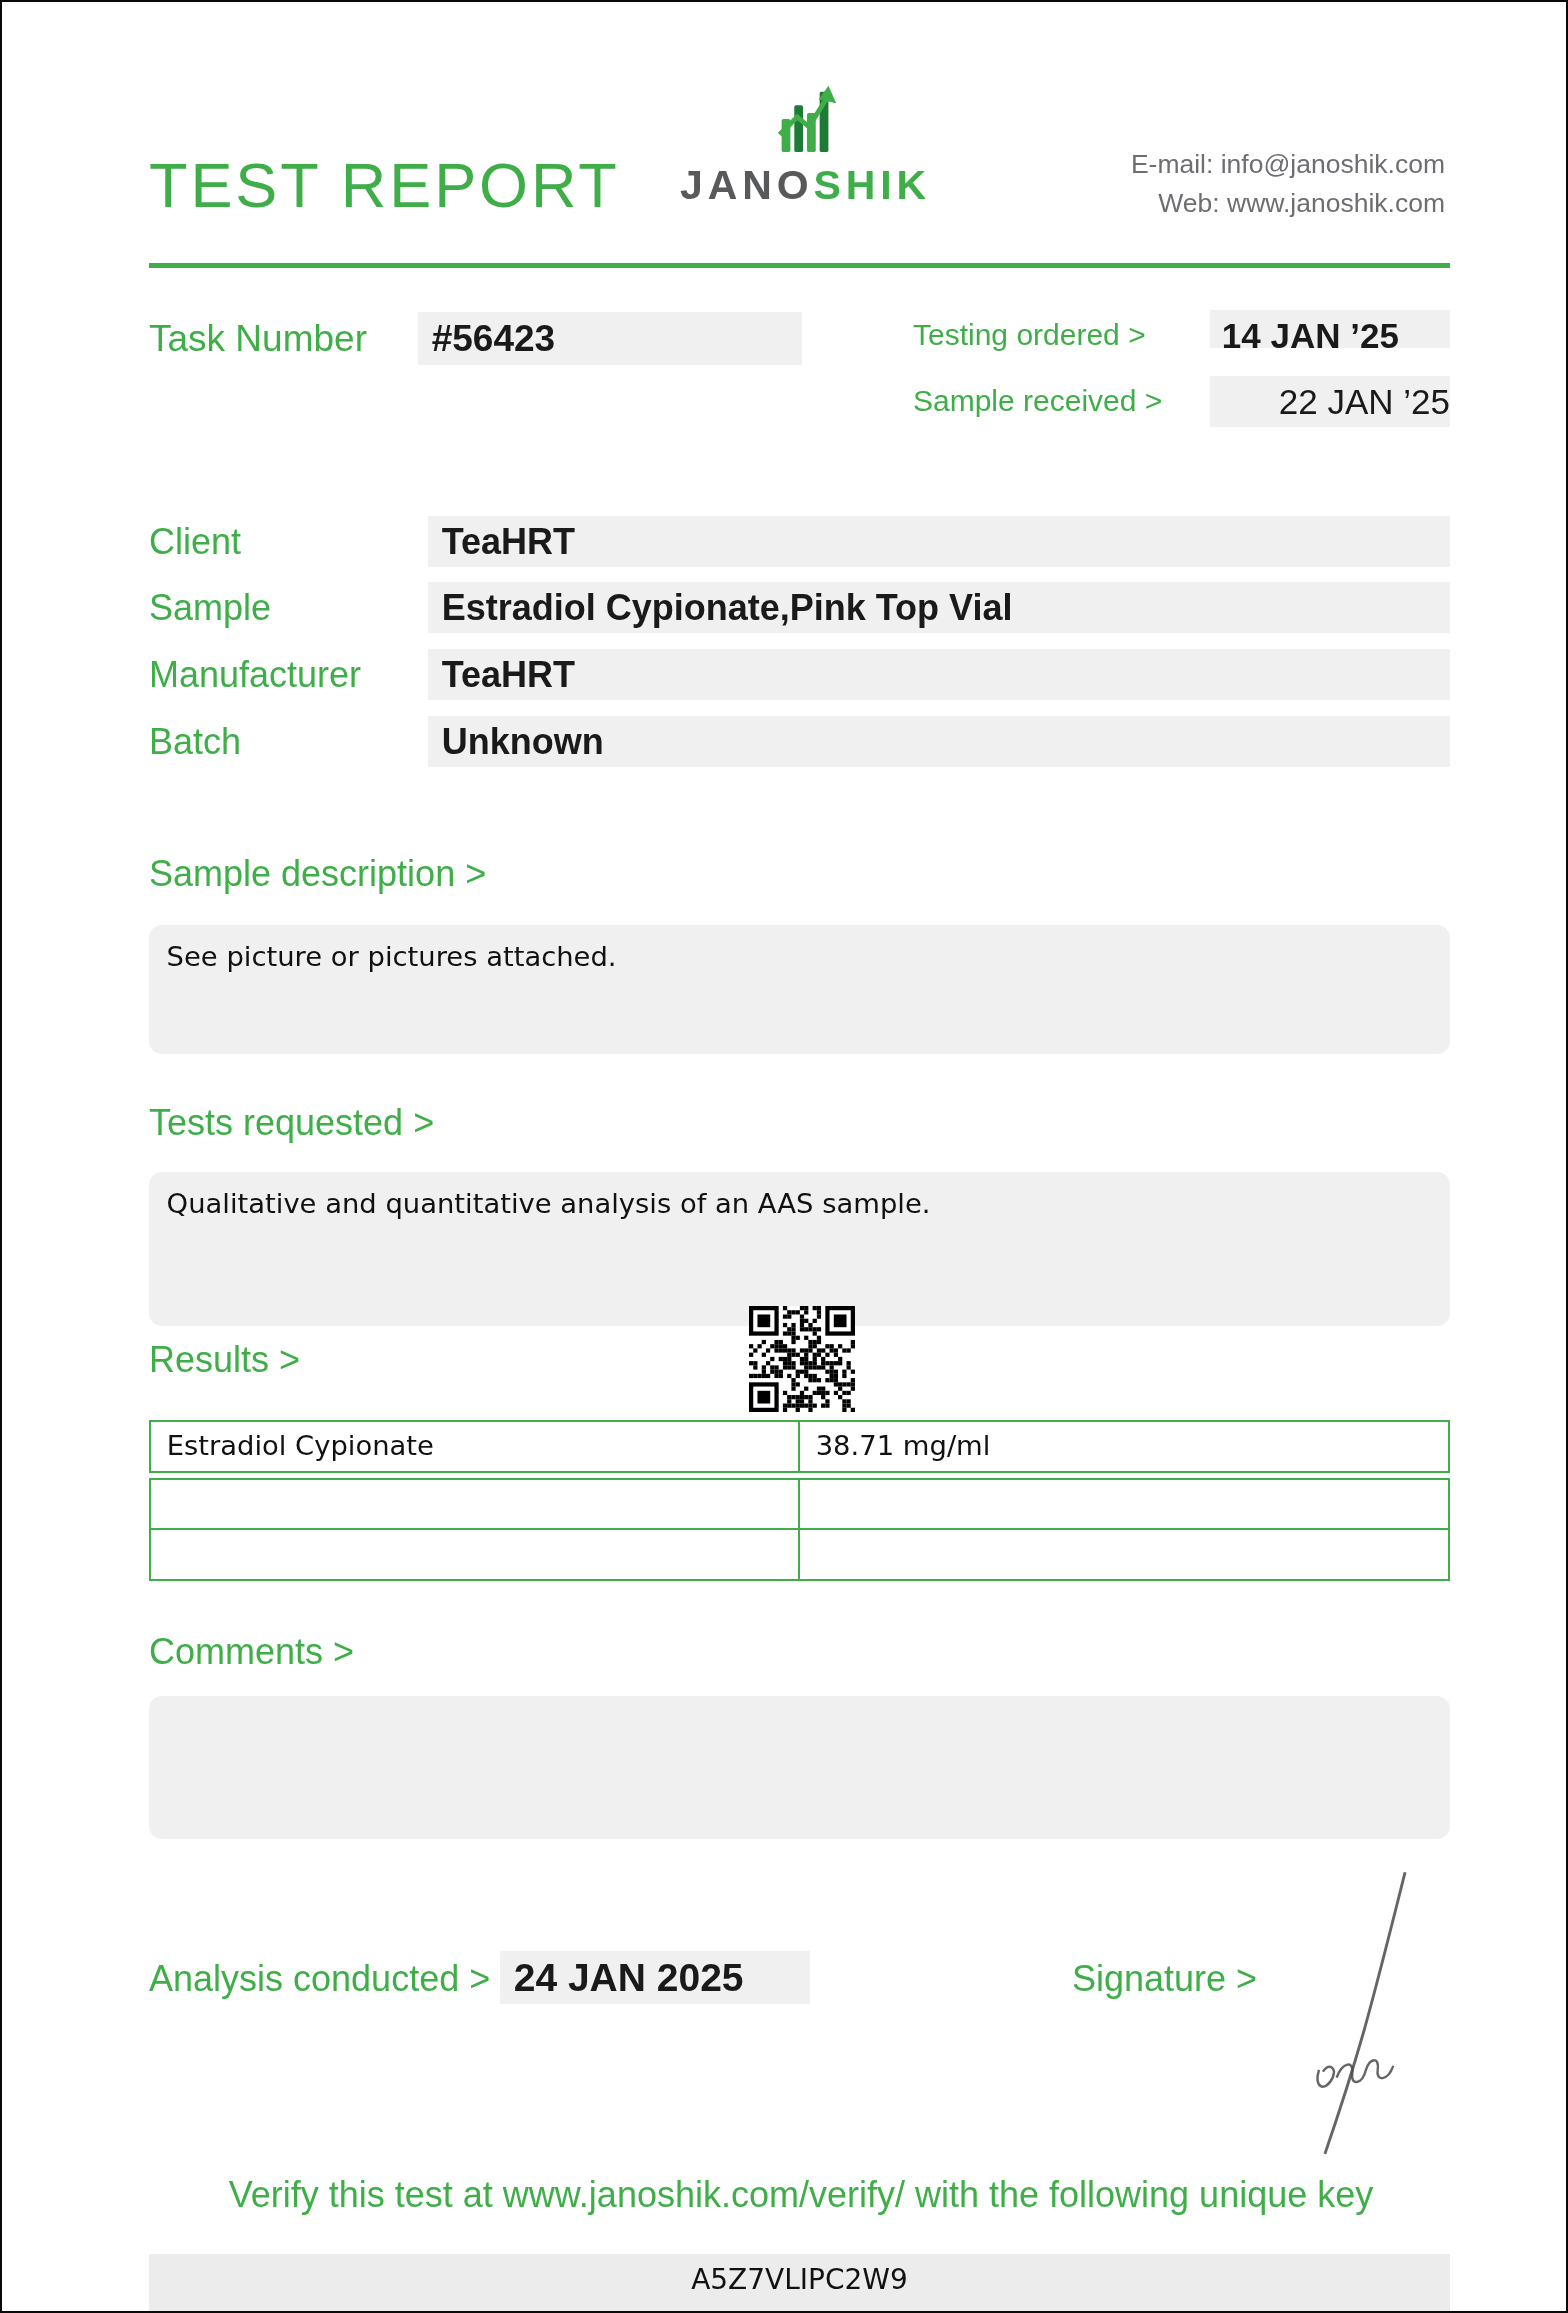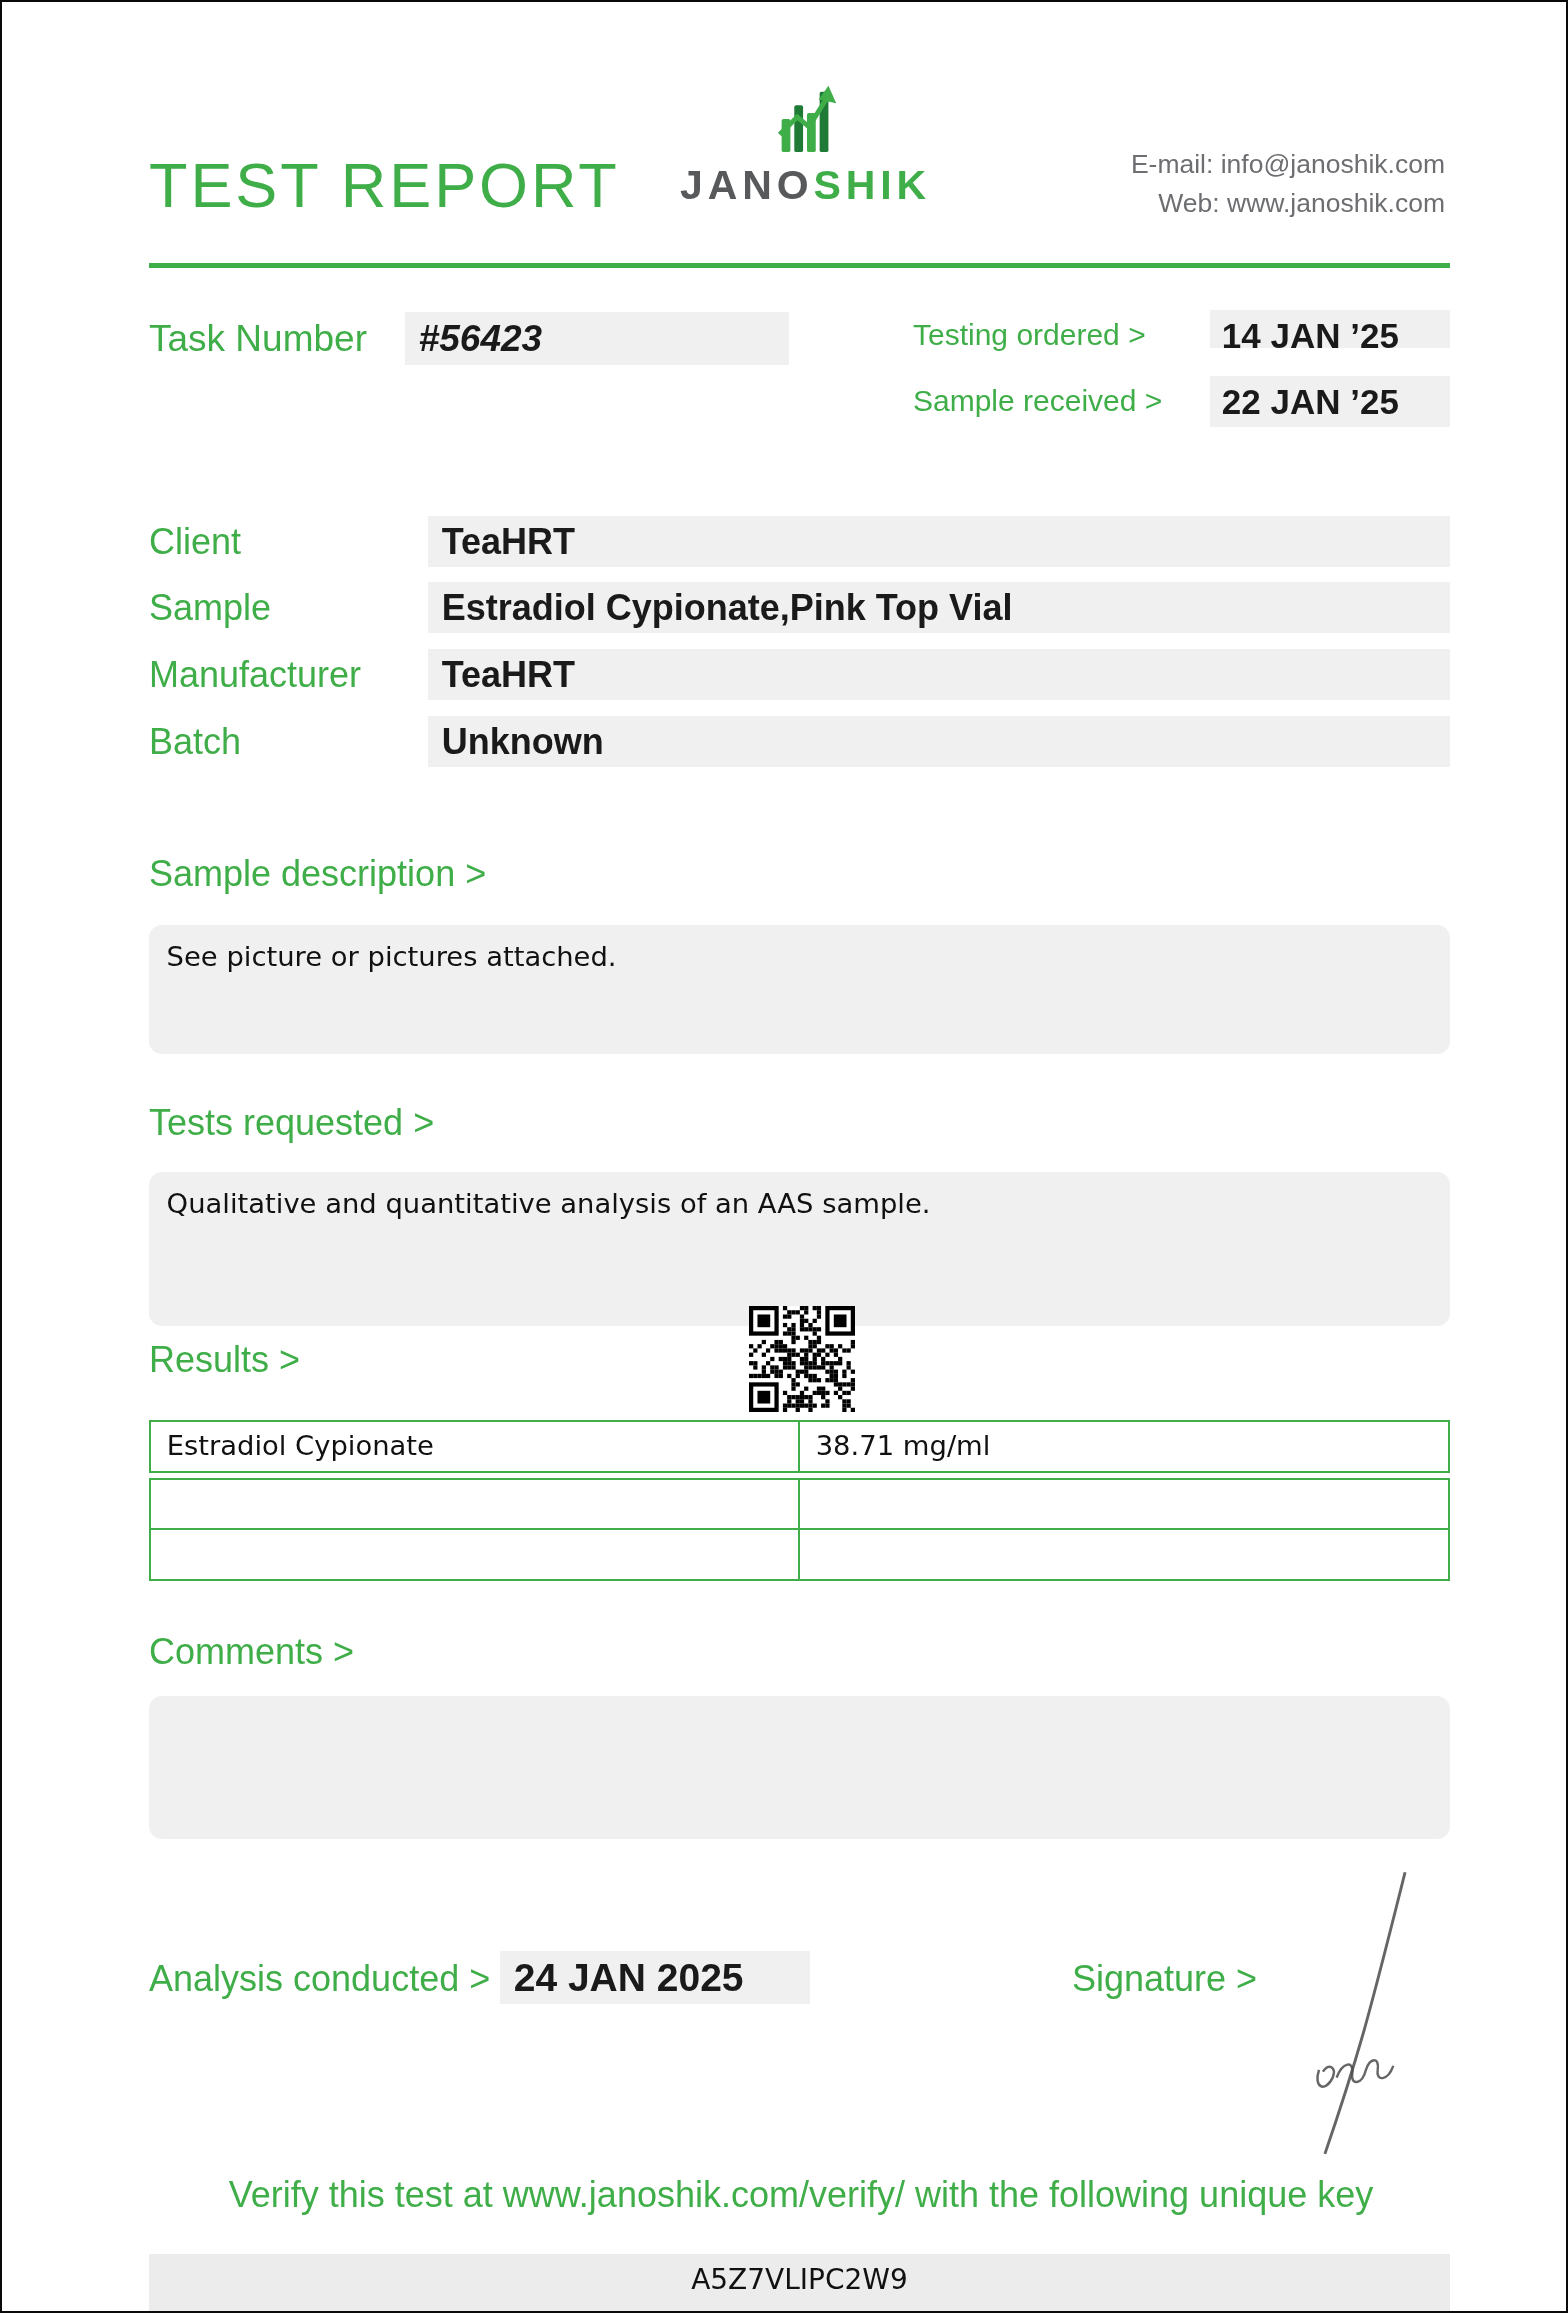--- a/index.html
+++ b/index.html
@@ -20,28 +20,28 @@
     letter-spacing:2.9px;color:var(--green);}
   .logo{position:absolute;left:676px;top:76px;width:255px;text-align:center;}
   .logo-icon{height:78px;}
   .logo-text{font-size:41px;font-weight:bold;letter-spacing:4.9px;color:#58595b;margin-top:5.9px;}
   .logo-text .shik{color:var(--green);}
   .contact{position:absolute;right:121px;top:143px;text-align:right;
     font-size:26.5px;color:var(--muted);line-height:39px;margin-left:44px;}
   .rule{position:absolute;left:147px;top:261px;width:1301px;height:4.9px;background:var(--green);}
   
   .task-label{position:absolute;left:147px;top:316px;font-size:37px;color:var(--green);}
-  .task-value{position:absolute;left:403px;top:310px;width:384px;height:53px;background:var(--box);
-    font-size:37px;font-weight:600;color:var(--dark);line-height:53px;padding-left:13.7px;font-style:italic;}
+  .task-value{position:absolute;left:416px;top:310px;width:384px;height:53px;background:var(--box);
+    font-size:37px;font-weight:600;color:var(--dark);line-height:53px;padding-left:13.7px;}
   .ordered-label{position:absolute;left:911px;top:316px;font-size:30px;color:var(--green);}
   .ordered-value{position:absolute;left:1208px;top:308px;width:240px;height:38px;background:var(--box);
     font-size:35px;font-weight:600;color:var(--dark);line-height:51px;padding-left:11.8px;}
   .received-label{position:absolute;left:911px;top:382px;font-size:30px;color:var(--green);}
   .received-value{position:absolute;left:1208px;top:374px;width:240px;height:51px;background:var(--box);
-    font-size:35px;font-weight:700;color:var(--dark);line-height:51px;padding-left:11.8px;}
+    font-size:35px;font-weight:400;color:var(--dark);line-height:51px;padding-left:11.8px;text-align:right;}
   
   .detail-row{position:absolute;left:147px;width:1301px;height:51px;display:flex;}
   .detail-row .dlabel{width:279px;font-size:36px;color:var(--green);line-height:51px;}
   .detail-row .dvalue{flex:1;background:var(--box);font-size:36px;font-weight:600;color:var(--dark);
     line-height:51px;padding-left:13.7px;white-space:nowrap;overflow:hidden;}
   .dr0{top:514px;} .dr1{top:580px;} .dr2{top:647px;} .dr3{top:714px;}
   
   .sec-heading{position:absolute;left:147px;font-size:36px;color:var(--green);}
   .sec-box{position:absolute;left:147px;width:1301px;background:var(--box);
     font-family:"DejaVu Sans",sans-serif;font-size:27.4px;color:#111;padding:15.7px 17.6px;border-radius:13px;}

